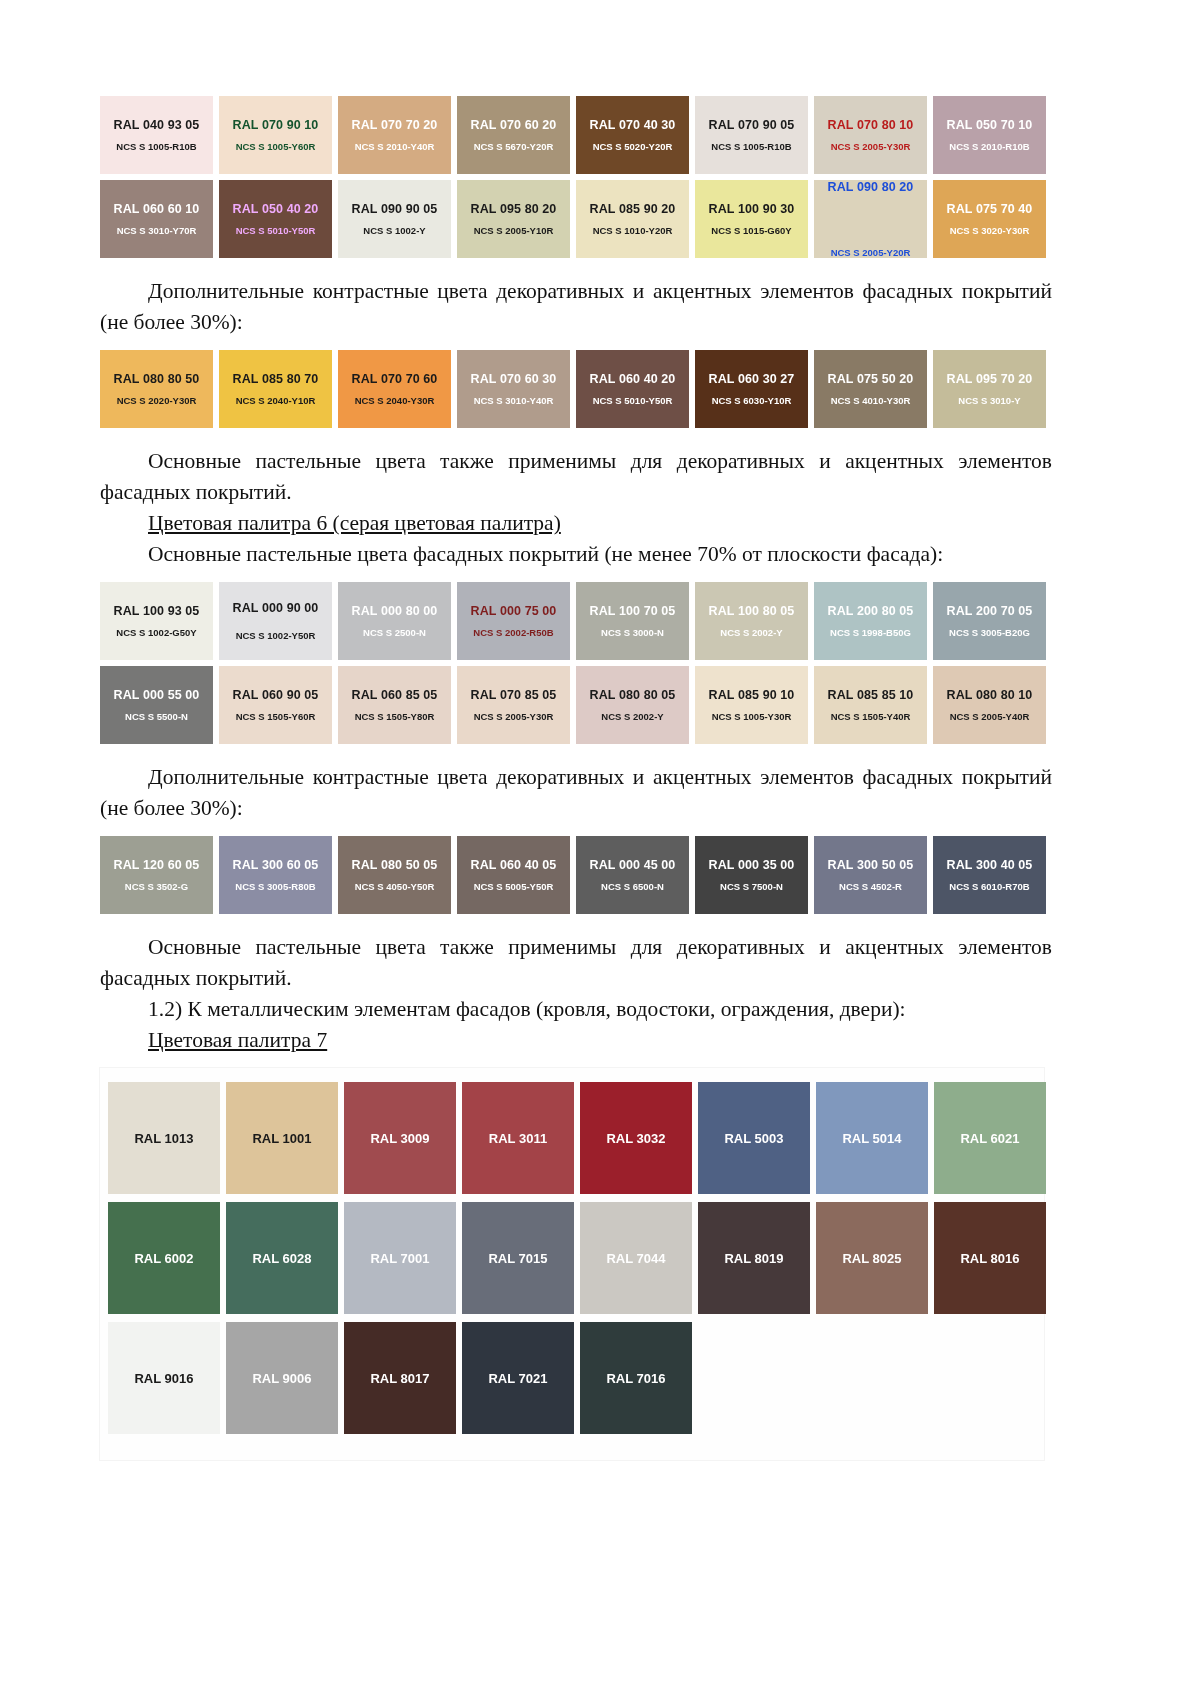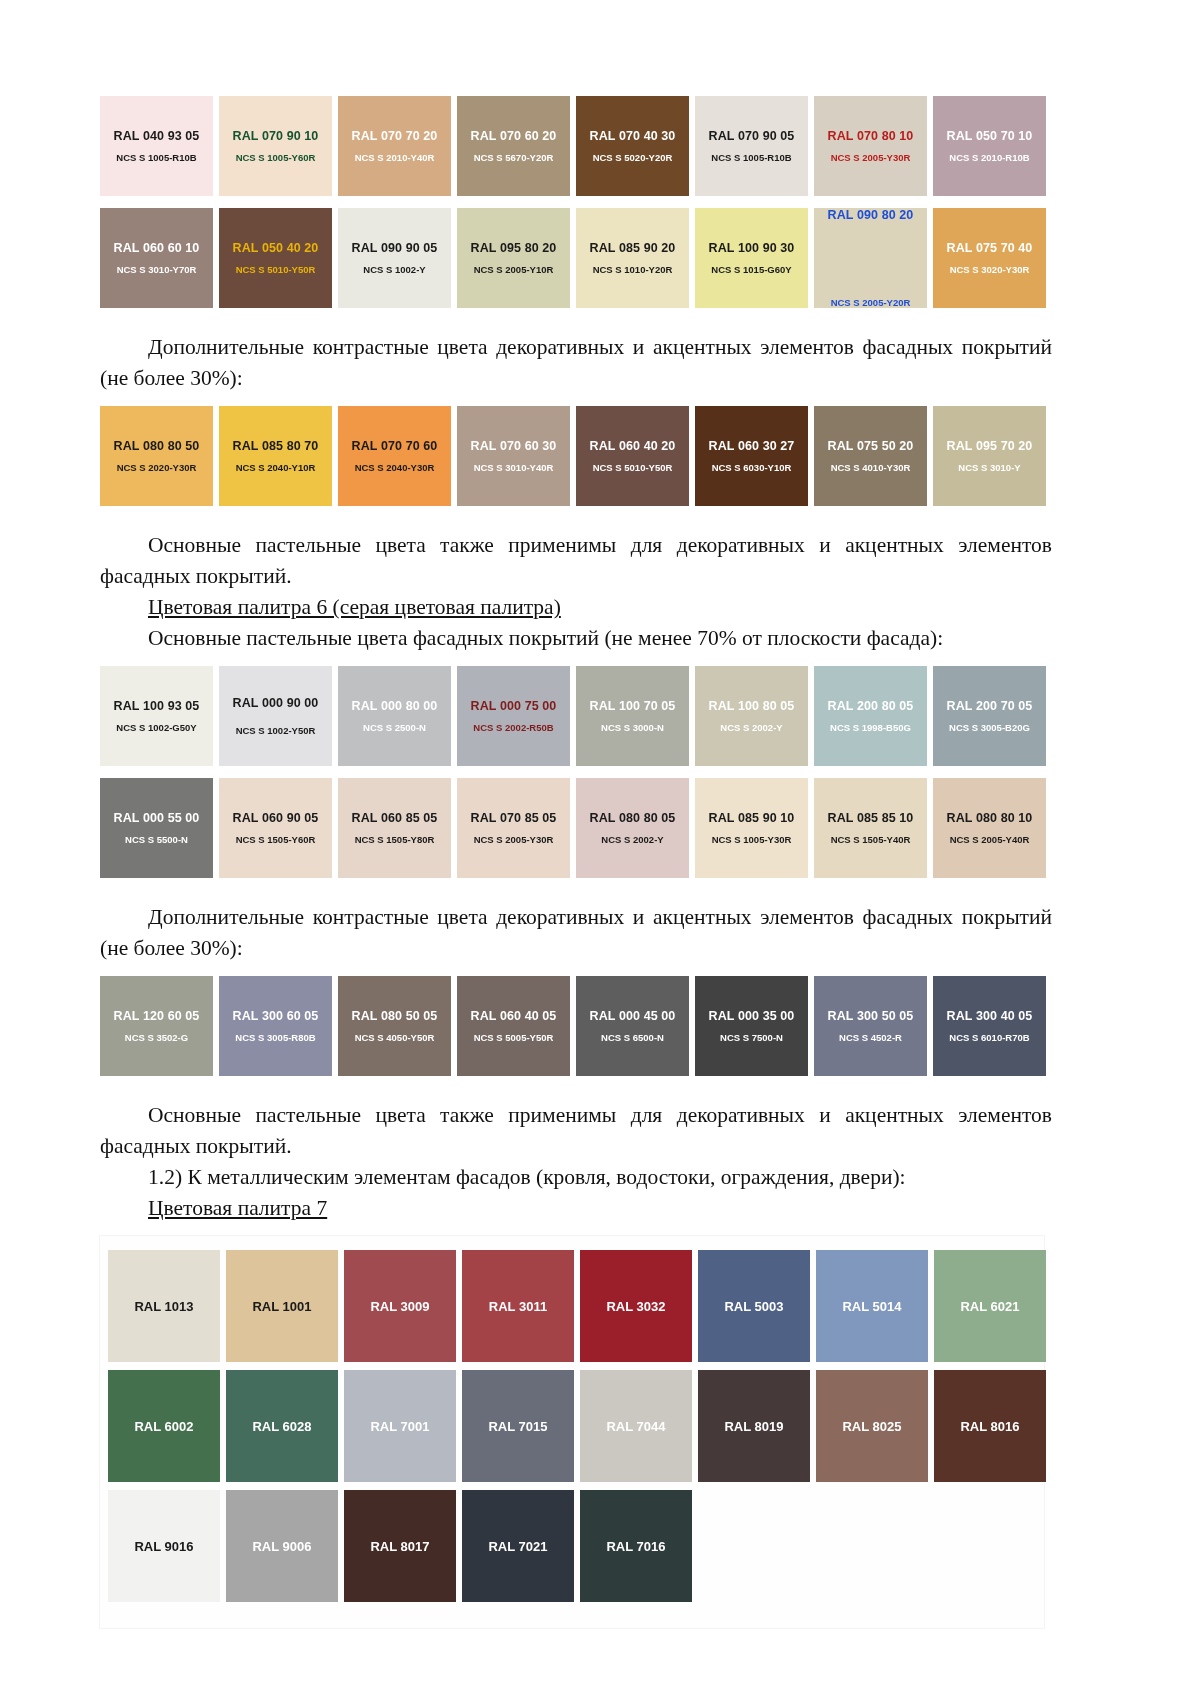--- a/index.html
+++ b/index.html
@@ -48,23 +48,23 @@
 
   
   .grid{
     display:flex;
     flex-wrap:wrap;
     gap:0px;
     width:952px;
   }
   .sw{
     width:113px;
-    height:100px;
+    height:78px;
     margin-right:6px;
-    margin-bottom:12px;
+    margin-bottom:6px;
     position:relative;
     box-sizing:border-box;
     display:flex;
     flex-direction:column;
     align-items:center;
     justify-content:center;
   }
   .sw .ral{
     font-family:"Liberation Sans", sans-serif;
     font-size:12.5px;
@@ -150,21 +150,21 @@
           <div class="ncs">NCS S 2005-Y30R</div>
         </div>
         <div class="sw" style="background: rgb(185, 161, 169); color: rgb(255, 255, 255);">
           <div class="ral">RAL 050 70 10</div>
           <div class="ncs">NCS S 2010-R10B</div>
         </div>
         <div class="sw" style="background: rgb(151, 130, 122); color: rgb(255, 255, 255);">
           <div class="ral">RAL 060 60 10</div>
           <div class="ncs">NCS S 3010-Y70R</div>
         </div>
-        <div class="sw" style="background: rgb(108, 74, 60); color: #eab308; align-items: center;">
+        <div class="sw" style="background: rgb(108, 74, 60); color: #f0abfc; align-items: center;">
           <div class="ral">RAL 050 40 20</div>
           <div class="ncs">NCS S 5010-Y50R</div>
         </div>
         <div class="sw" style="background: rgb(233, 233, 225); color: rgb(26, 26, 26);">
           <div class="ral">RAL 090 90 05</div>
           <div class="ncs">NCS S 1002-Y</div>
         </div>
         <div class="sw" style="background: rgb(211, 210, 177); color: rgb(26, 26, 26);">
           <div class="ral">RAL 095 80 20</div>
           <div class="ncs">NCS S 2005-Y10R</div>

